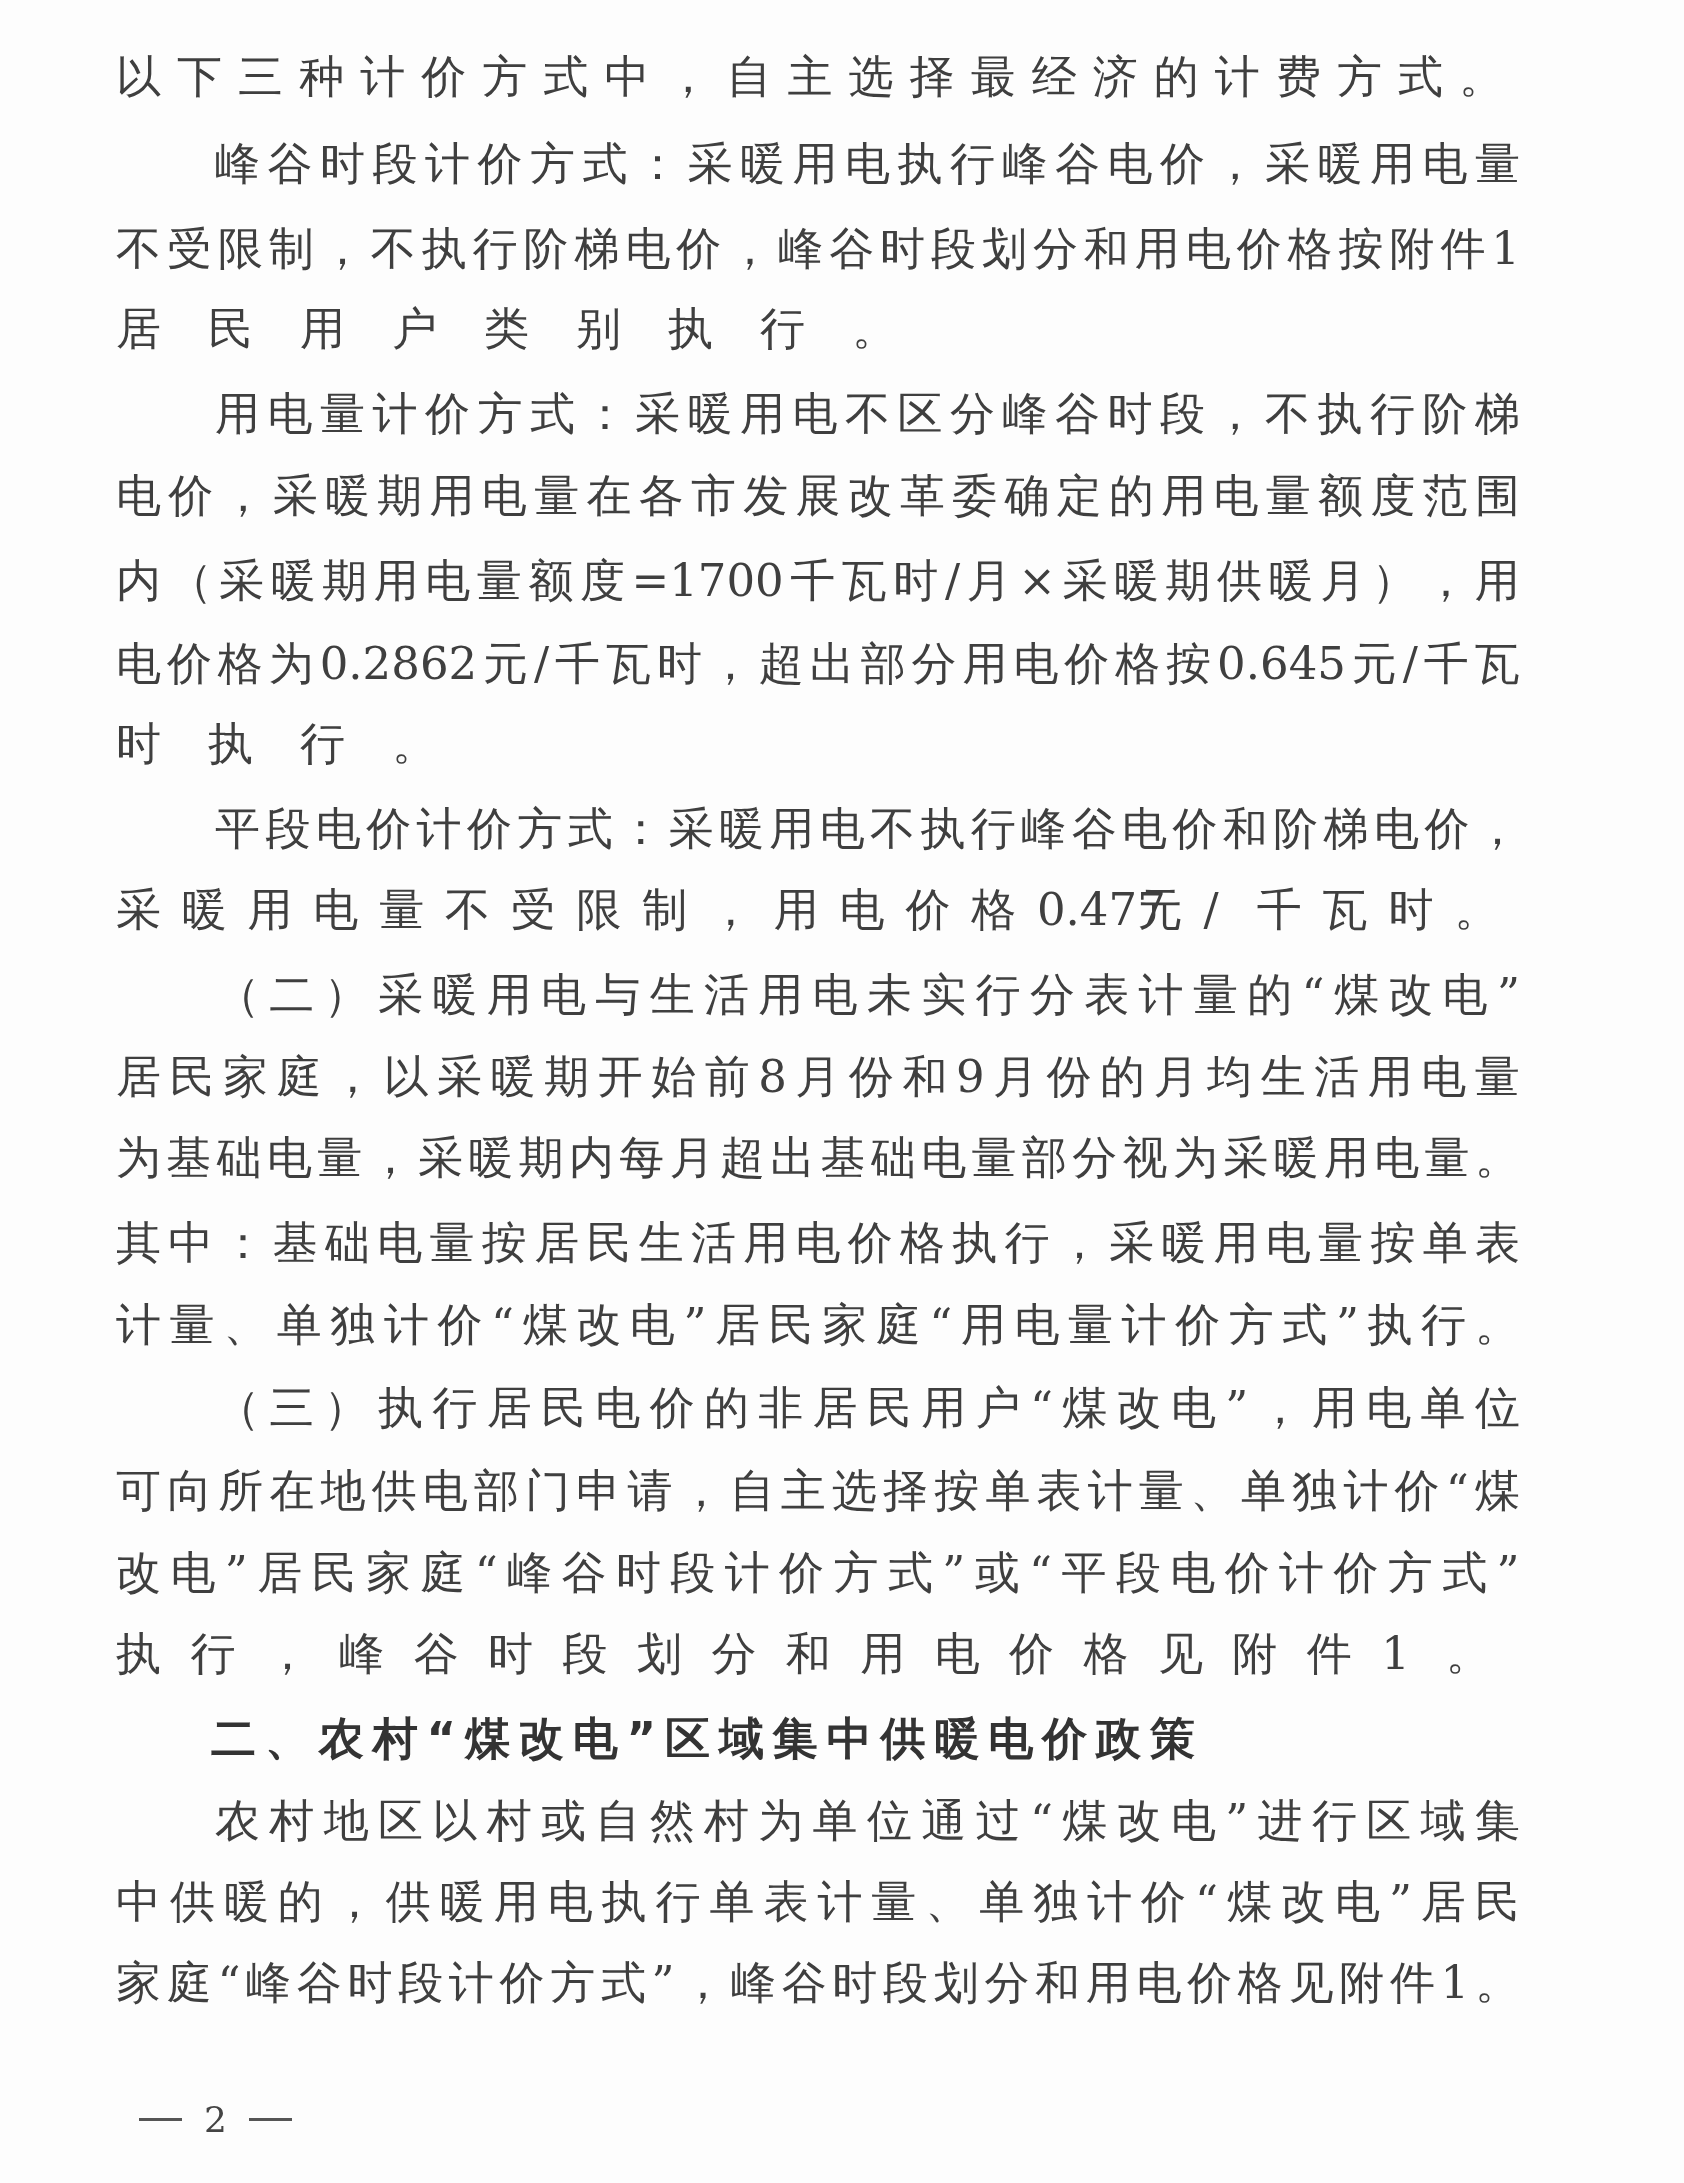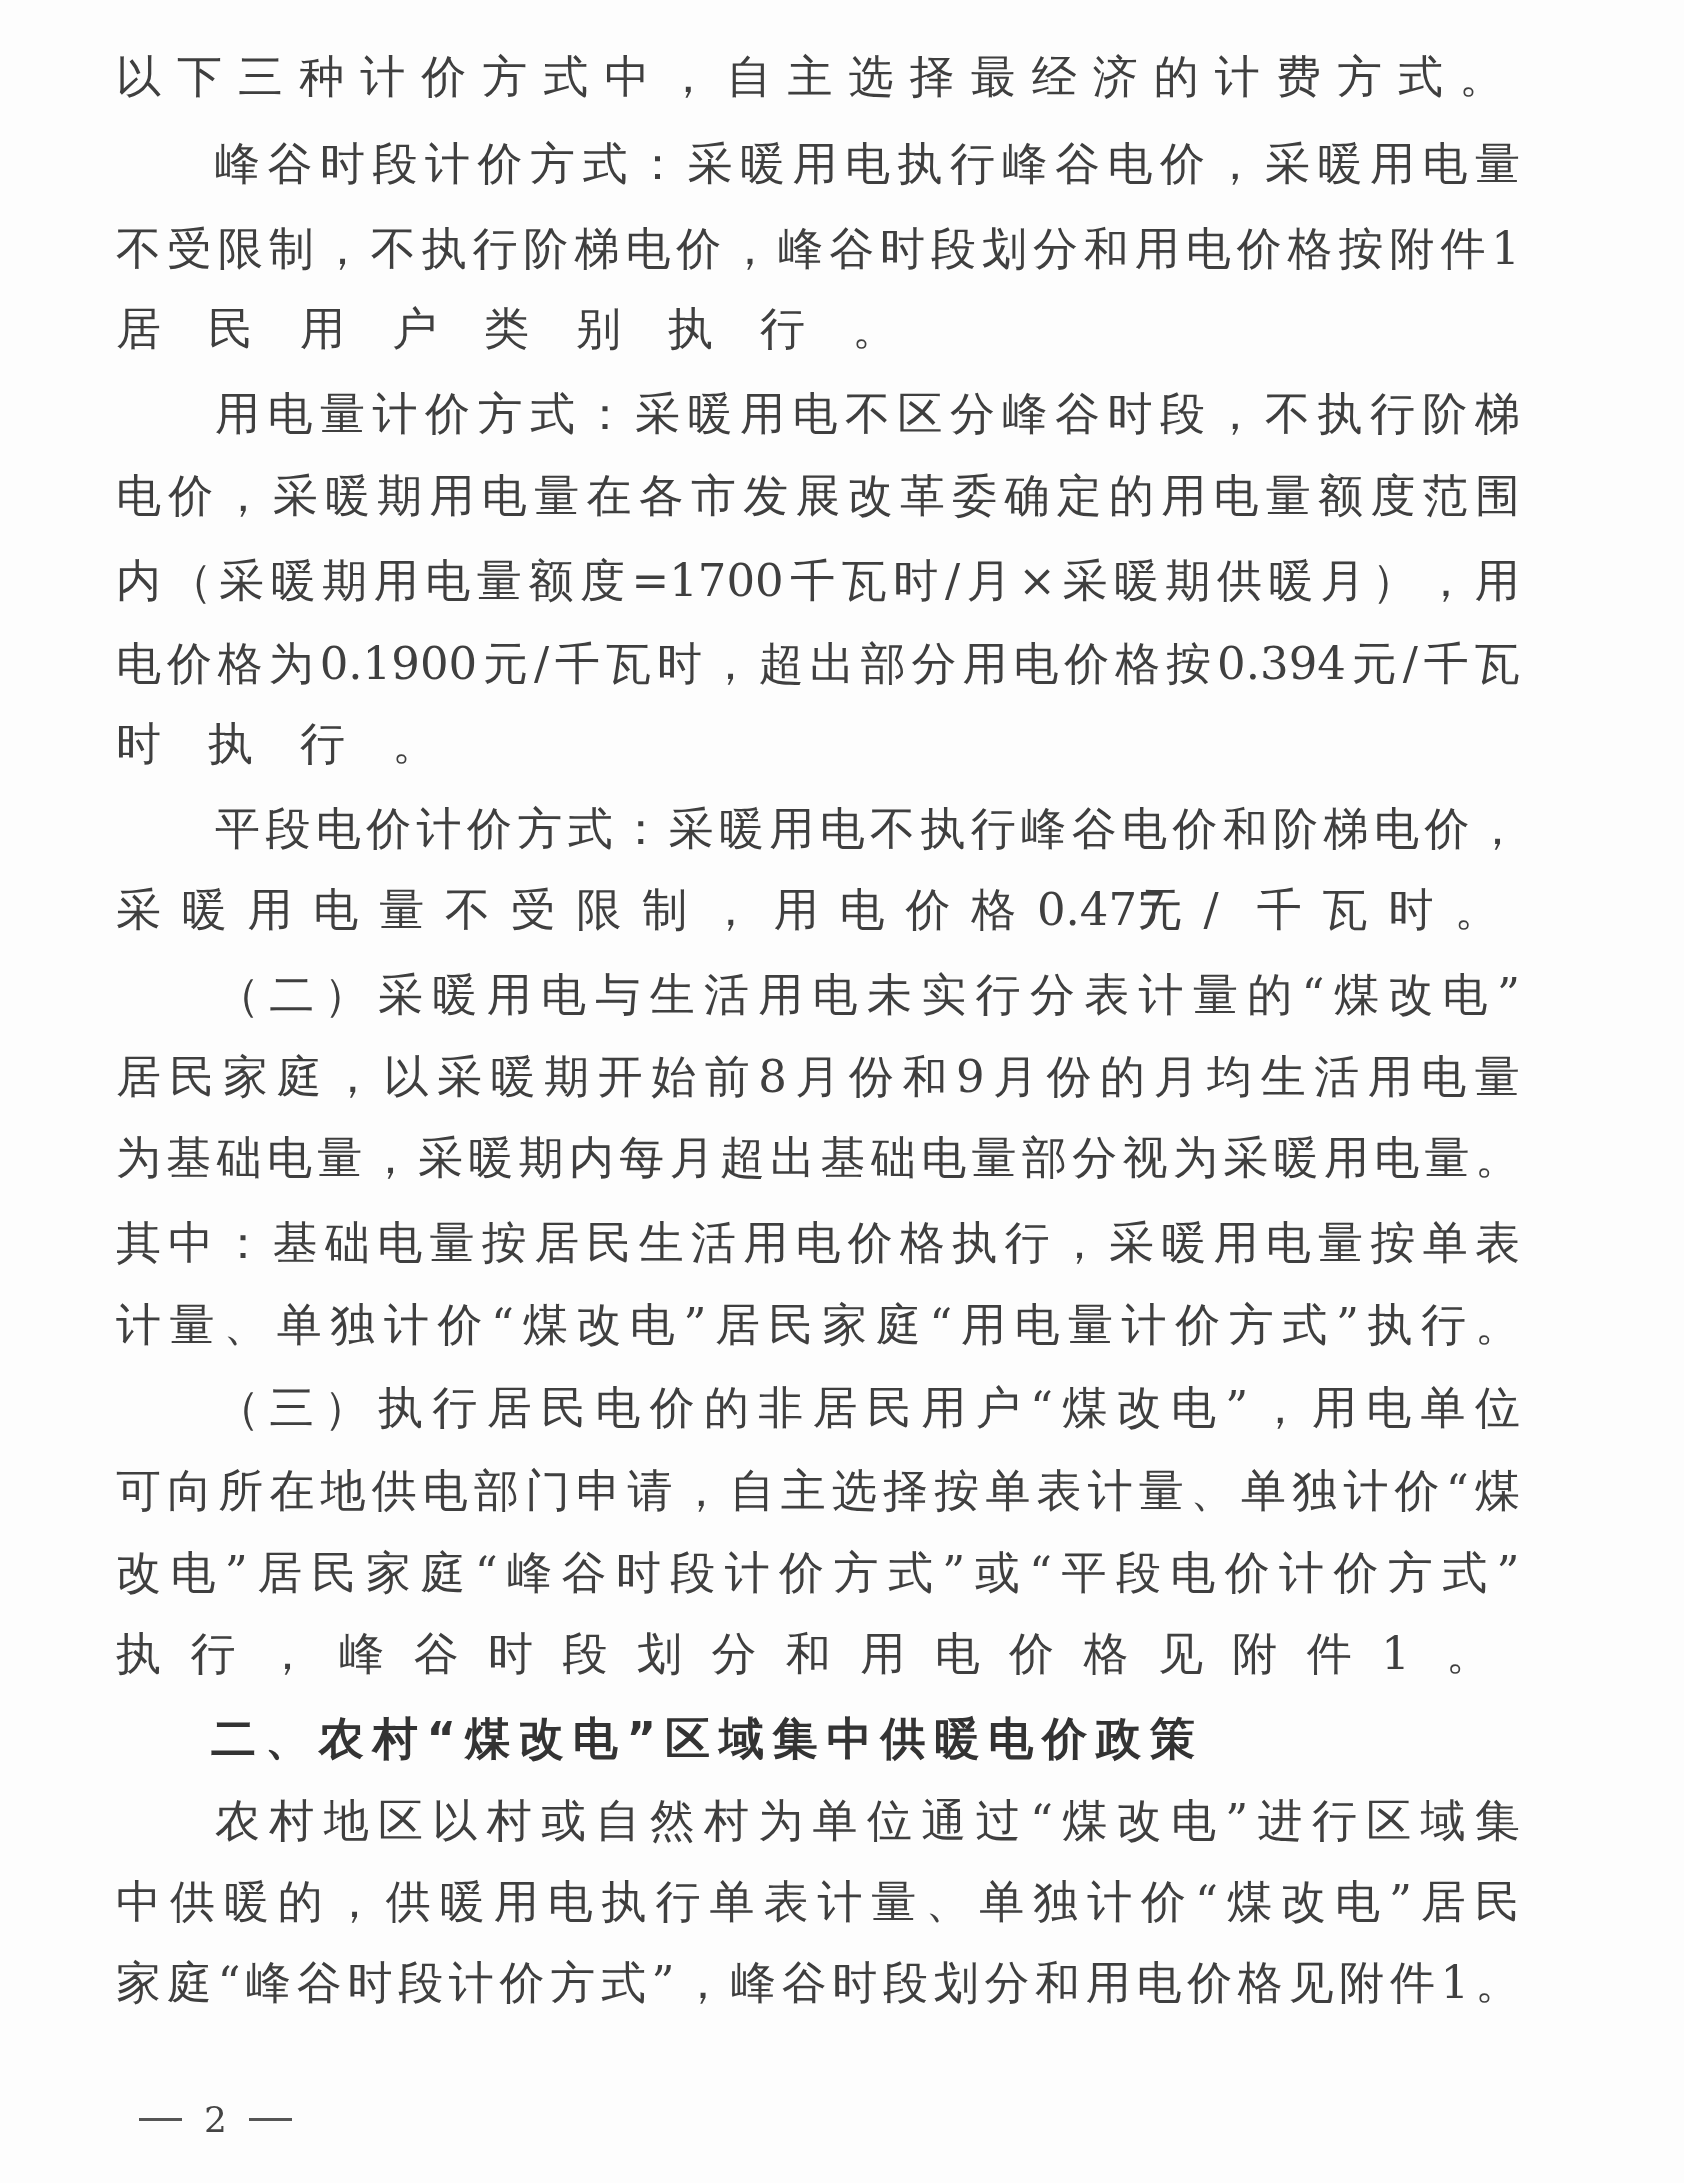--- a/index.html
+++ b/index.html
@@ -265,37 +265,37 @@
       <span class="ch">月</span>
       <span class="ch">）</span>
       <span class="ch">，</span>
       <span class="ch">用</span>
     </div>
   <div class="line" style="top:637px" aria-label="电价格为0.2862元/千瓦时，超出部分用电价格按0.507元/千瓦">
       <span class="ch">电</span>
       <span class="ch">价</span>
       <span class="ch">格</span>
       <span class="ch">为</span>
-      <span class="ch">0.1900</span>
+      <span class="ch">0.2862</span>
       <span class="ch">元</span>
       <span class="ch">/</span>
       <span class="ch">千</span>
       <span class="ch">瓦</span>
       <span class="ch">时</span>
       <span class="ch">，</span>
       <span class="ch">超</span>
       <span class="ch">出</span>
       <span class="ch">部</span>
       <span class="ch">分</span>
       <span class="ch">用</span>
       <span class="ch">电</span>
       <span class="ch">价</span>
       <span class="ch">格</span>
       <span class="ch">按</span>
-      <span class="ch">0.394</span>
+      <span class="ch">0.645</span>
       <span class="ch">元</span>
       <span class="ch">/</span>
       <span class="ch">千</span>
       <span class="ch">瓦</span>
     </div>
   <div class="line short" style="top:717px" aria-label="时执行。">
       <span class="ch">时</span>
       <span class="ch">执</span>
       <span class="ch">行</span>
       <span class="ch">。</span>

